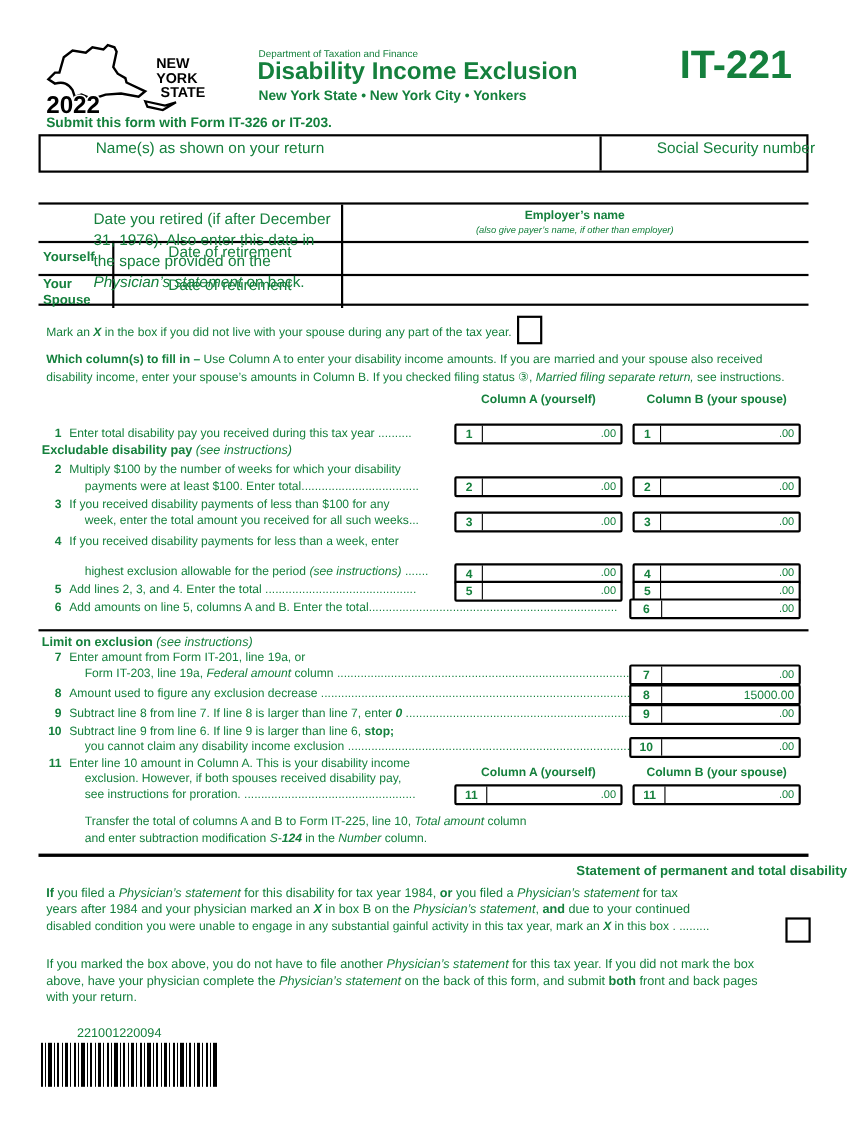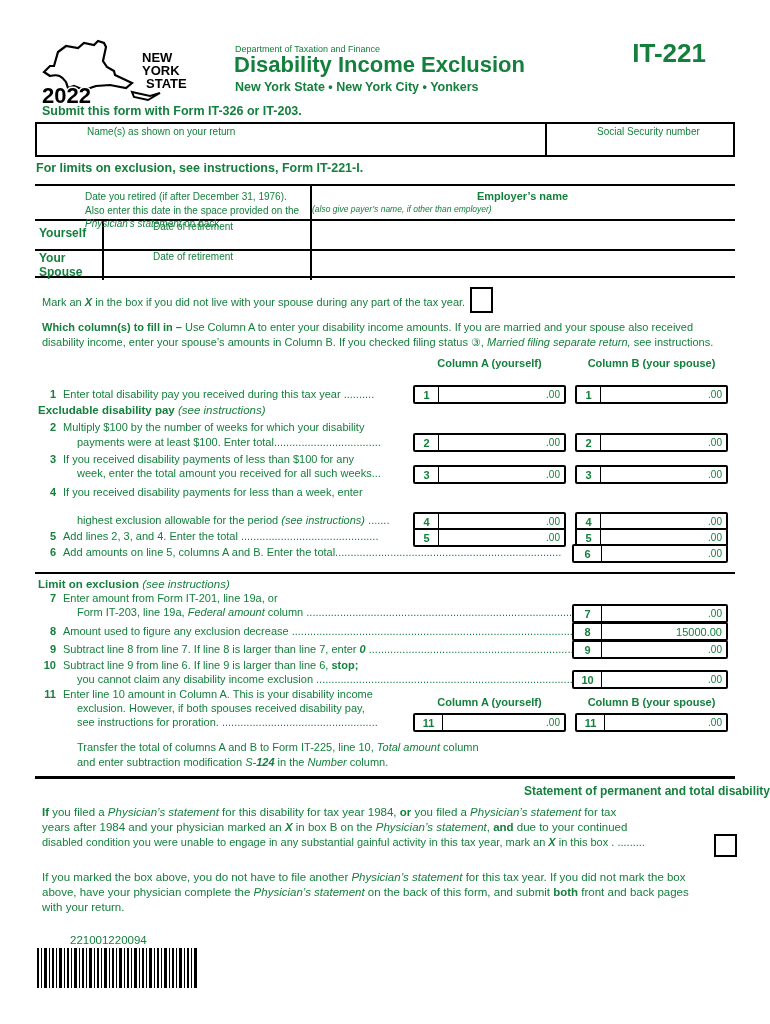--- a/index.html
+++ b/index.html
@@ -18,21 +18,21 @@
   .lnum { position: absolute; width: 22px; text-align: right; font-size: 11px; font-weight: bold; white-space: nowrap; }
   .amtbox { position: absolute; height: 19px; border: 2px solid #000; border-radius: 2px; background: #fff; display: flex; align-items: stretch; }
   .amtnum { width: 24px; border-right: 1.5px solid #000; font-weight: bold; font-size: 11px; display: flex; align-items: center; justify-content: center; }
   .amtnum.w2 { width: 28px; }
   .amtval { flex: 1; font-size: 10px; display: flex; align-items: center; justify-content: flex-end; padding-right: 4px; }
   .amtval.strong { font-weight: normal; font-size: 11px; }
   .colhdr { position: absolute; font-size: 11px; font-weight: bold; text-align: center; white-space: nowrap; }
   .checkbox { position: absolute; border: 2px solid #000; background: #fff; }
   .rule { position: absolute; background: #000; }
   .cellline { position: absolute; background: #000; }
-  .smalllabel { position: absolute; font-size: 10px; white-space: nowrap; padding-left: 46px; }
+  .smalllabel { position: absolute; font-size: 14px; white-space: nowrap; padding-left: 46px; }
   svg text { font-family: "Liberation Sans", sans-serif; font-weight: bold; }
   .barcode {
     position: absolute;
     background: repeating-linear-gradient(90deg,
       #000 0, #000 2px, #fff 2px, #fff 4px,
       #000 4px, #000 5px, #fff 5px, #fff 7px,
       #000 7px, #000 10px, #fff 10px, #fff 12px,
       #000 12px, #000 13px, #fff 13px, #fff 15px);
   }
 </style>
@@ -46,43 +46,42 @@
     <path d="M96,56 L114,60 L124,57 L112,64 L98,61 Z" fill="none" stroke="#000" stroke-width="2"></path>
     <text x="106" y="26" font-size="13" stroke="#fff" stroke-width="3" paint-order="stroke">NEW</text>
     <text x="106" y="39" font-size="13" stroke="#fff" stroke-width="3" paint-order="stroke">YORK</text>
     <text x="110" y="52" font-size="13" stroke="#fff" stroke-width="3" paint-order="stroke">STATE</text>
     <text x="6" y="67" font-size="22" stroke="#fff" stroke-width="3" paint-order="stroke">2022</text>
   </svg>
 
   <div class="txt" style="left:235px;top:44px;font-size:9px">Department of Taxation and Finance</div>
   <div class="txt b" style="left:234px;top:52px;font-size:22px">Disability Income Exclusion</div>
   <div class="txt b" style="left:235px;top:80px;font-size:12.5px">New York State  •  New York City  •  Yonkers</div>
-  <div class="txt b" style="left:568px;top:38px;width:138px;text-align:right;font-size:26px">IT-221</div>
+  <div class="txt b" style="left:600px;top:38px;width:138px;text-align:center;font-size:36px">IT-221</div>
 
   <div class="txt b" style="left:42px;top:104px;font-size:12.5px">Submit this form with Form IT-326 or IT-203.</div>
 
   <div class="abs" style="left:35px;top:122px;width:700px;height:35px;border:2px solid #000">
     <div class="cellline" style="left:508px;top:0;width:2px;height:31px"></div>
     <div class="smalllabel" style="left:4px;top:2px">Name(s) as shown on your return</div>
     <div class="smalllabel" style="left:514px;top:2px">Social Security number</div>
     <div class="abs" style="left:0;top:11px;width:506px;height:20px"></div>
     <div class="abs" style="left:510px;top:11px;width:186px;height:20px"></div>
   </div>
 
-  <div class="txt b" style="left:36px;top:161px;font-size:12.5px">For limits on exclusion, see instructions, Form IT-221-I.</div>
 
   <div class="abs" style="left:35px;top:184px;width:700px;height:94px;border-top:2.5px solid #000;border-bottom:2.5px solid #000">
     <div class="cellline" style="left:275px;top:0;width:2px;height:94px"></div>
     <div class="cellline" style="left:0;top:33px;width:700px;height:1.5px"></div>
     <div class="cellline" style="left:0;top:63px;width:700px;height:1.5px"></div>
     <div class="cellline" style="left:67px;top:33px;width:1.5px;height:61px"></div>
 
     <div class="smalllabel" style="left:4px;top:4px;width:266px;white-space:normal;line-height:1.35"><span class="seg-r">Date you retired (if after December 31, 1976). Also enter this date in the space provided on the </span><span class="seg-i">Physician’s statement</span><span class="seg-r"> on back.</span></div>
     <div class="abs b" style="left:277px;top:4px;width:421px;text-align:center;font-size:11px">Employer’s name</div>
-    <div class="abs i" style="left:277px;top:18px;width:421px;text-align:left;font-size:8.5px">(also give payer’s name, if other than employer)</div>
+    <div class="abs i" style="left:277px;top:18px;width:421px;text-align:center;font-size:8.5px">(also give payer’s name, if other than employer)</div>
 
     <div class="abs b" style="left:4px;top:40px;font-size:12px">Yourself</div>
     <div class="abs b" style="left:4px;top:66px;width:58px;font-size:12px;line-height:1.15;white-space:normal">Your Spouse</div>
 
     <div class="smalllabel" style="left:72px;top:35px">Date of retirement</div>
     <div class="smalllabel" style="left:72px;top:65px">Date of retirement</div>
 
     <div class="abs" style="left:69px;top:44px;width:206px;height:19px"></div>
     <div class="abs" style="left:69px;top:74px;width:206px;height:19px"></div>
     <div class="abs" style="left:277px;top:34px;width:421px;height:29px"></div>

